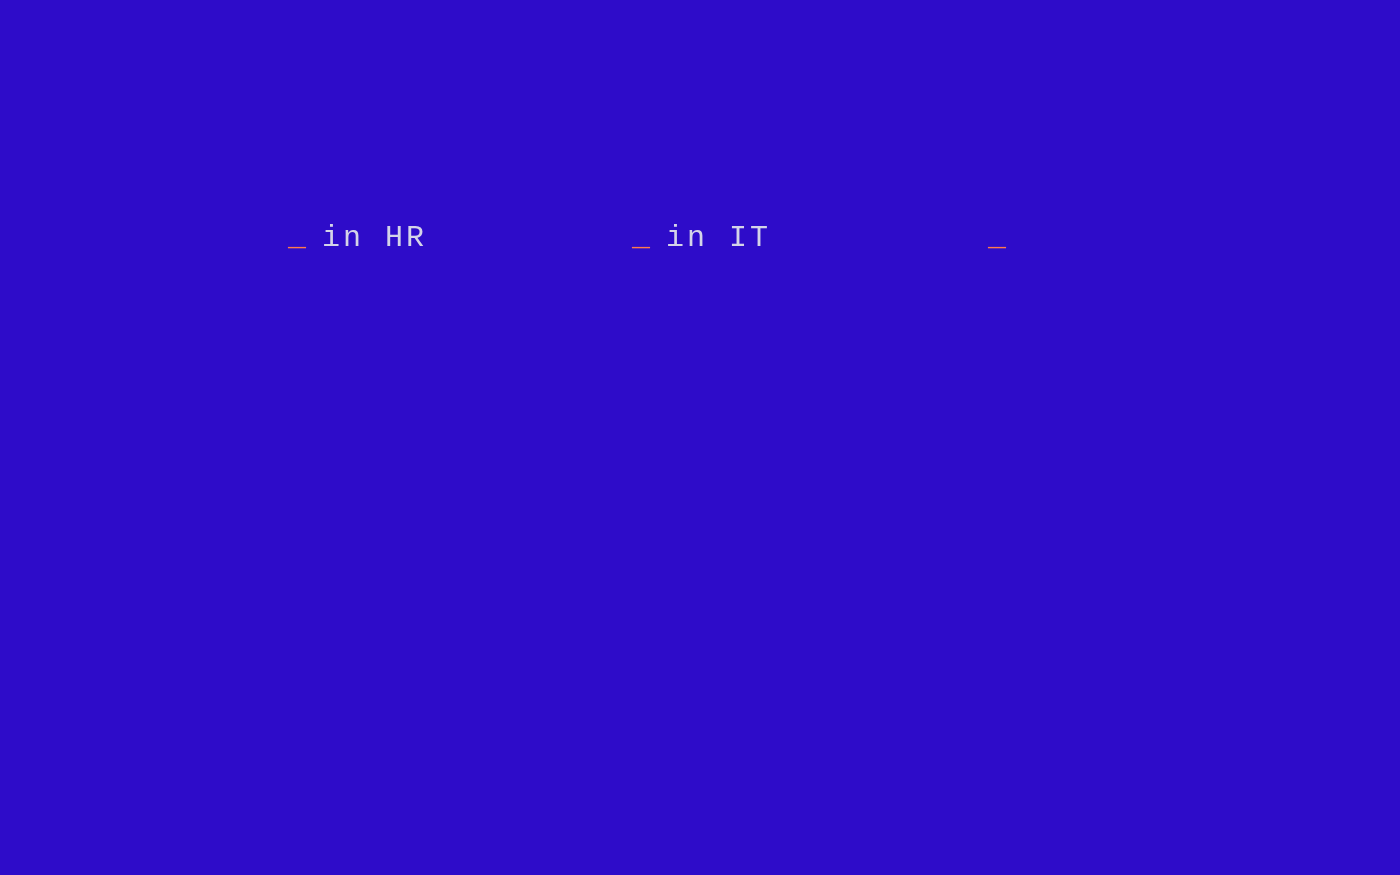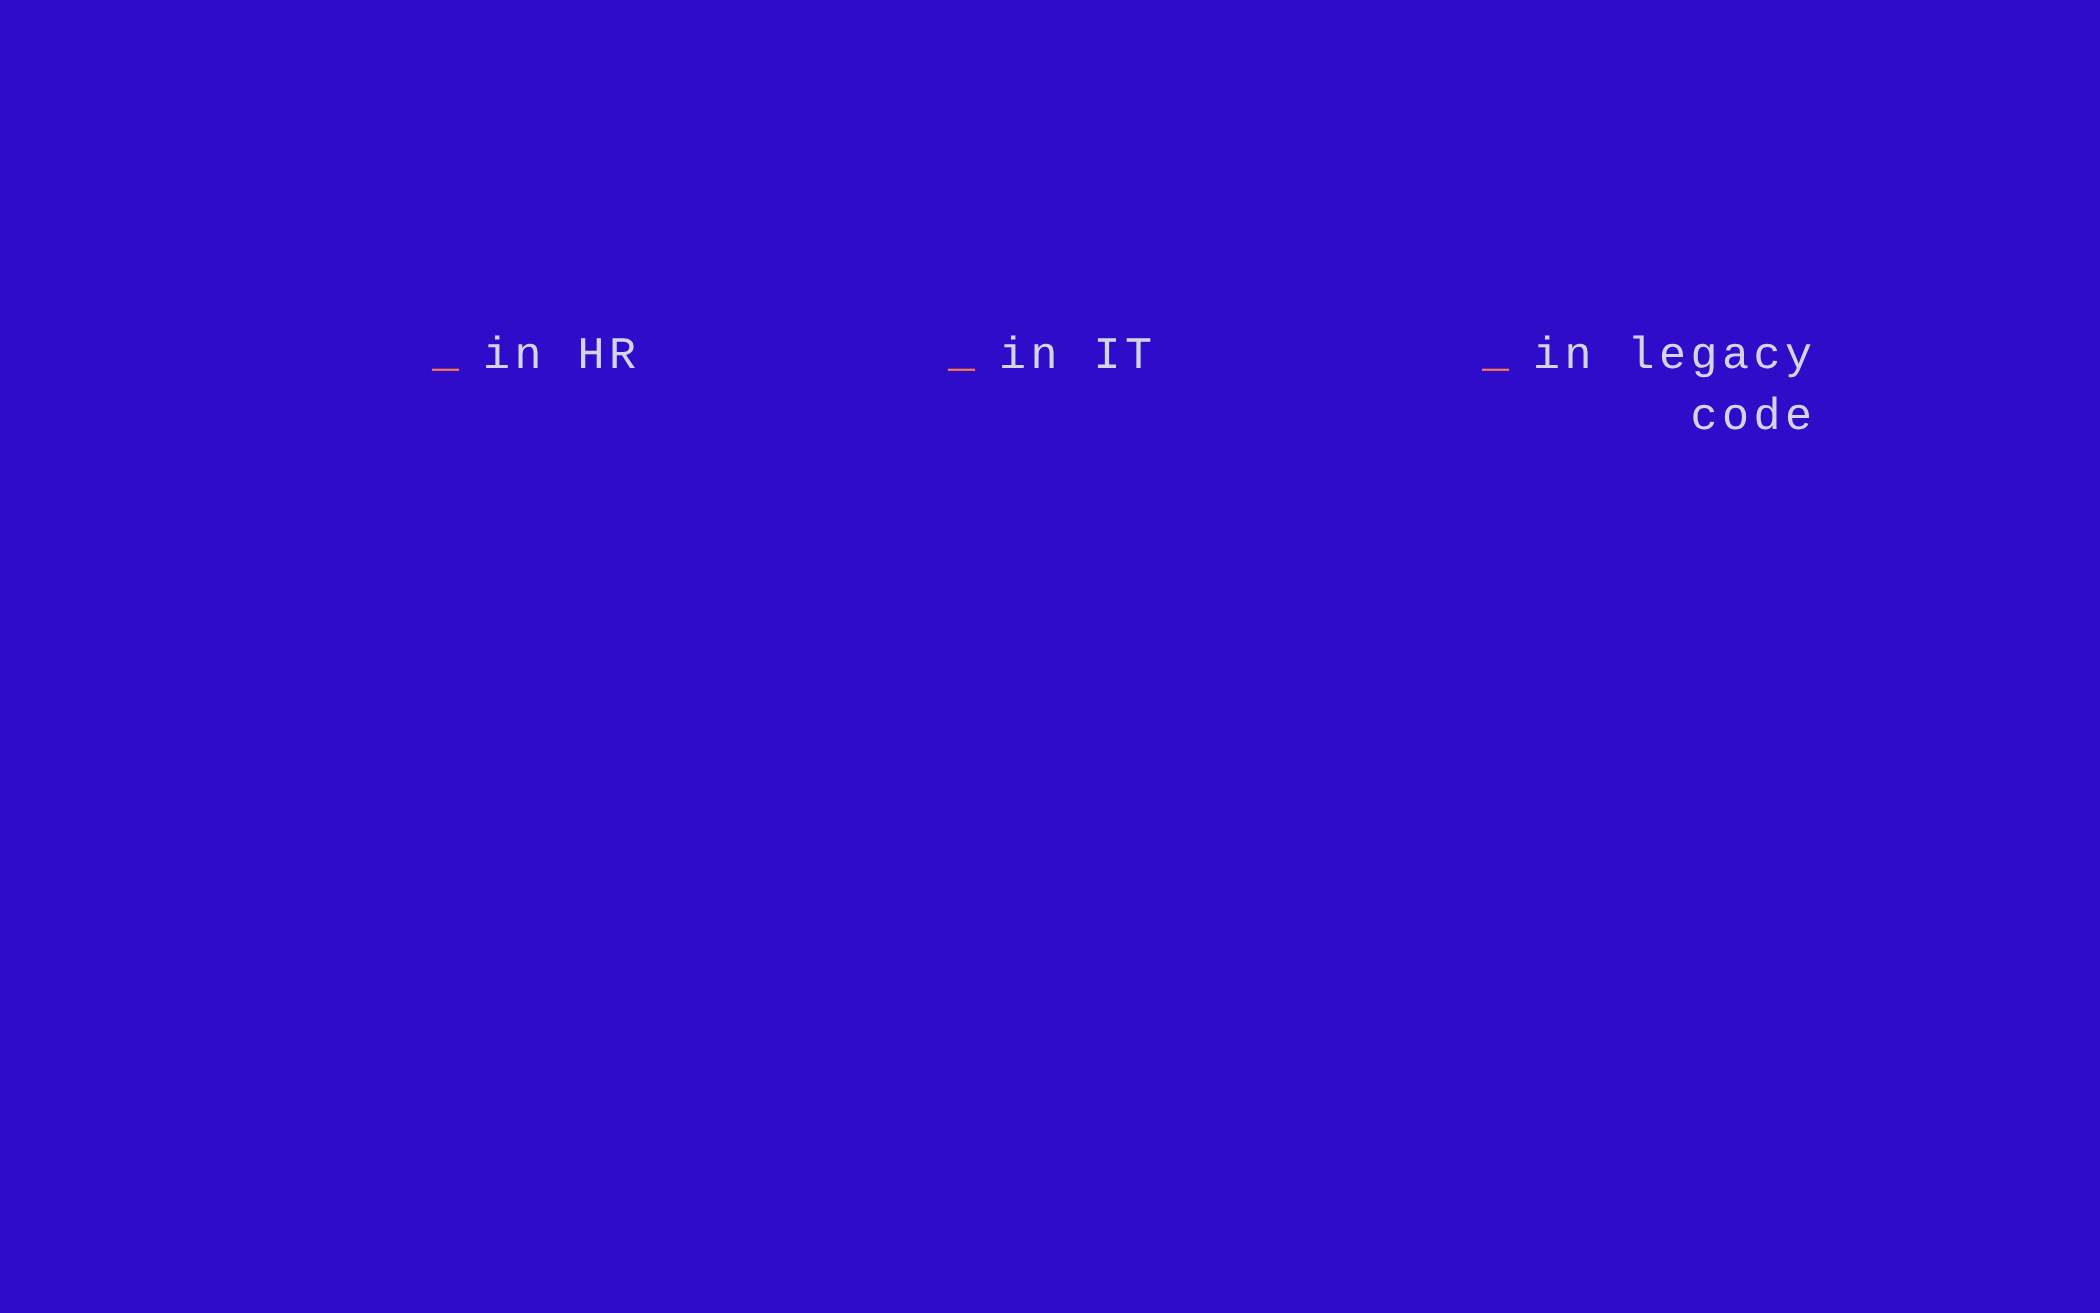--- a/index.html
+++ b/index.html
@@ -26,21 +26,20 @@
       line-height: 1;
       letter-spacing: 2px;
       padding-top: 4px;
     }
     .item-text {
       color: #d4d4e8;
       font-size: 30px;
       font-weight: 500;
       letter-spacing: 3px;
       line-height: 1.35;
-      text-align: right;
       white-space: pre-line;
     }
     .item-1 {
       position: absolute;
       left: 288px;
       top: 218px;
     }
     .item-2 {
       position: absolute;
       left: 632px;
@@ -60,15 +59,13 @@
   <span class="item-text">in HR</span>
 </div>
 
 <div class="item item-2">
   <span class="underscore">_</span>
   <span class="item-text">in IT</span>
 </div>
 
 <div class="item item-3">
   <span class="underscore">_</span>
-  <span class="item-text">in legacy
-code</span>
 </div>
 
 </body></html>

